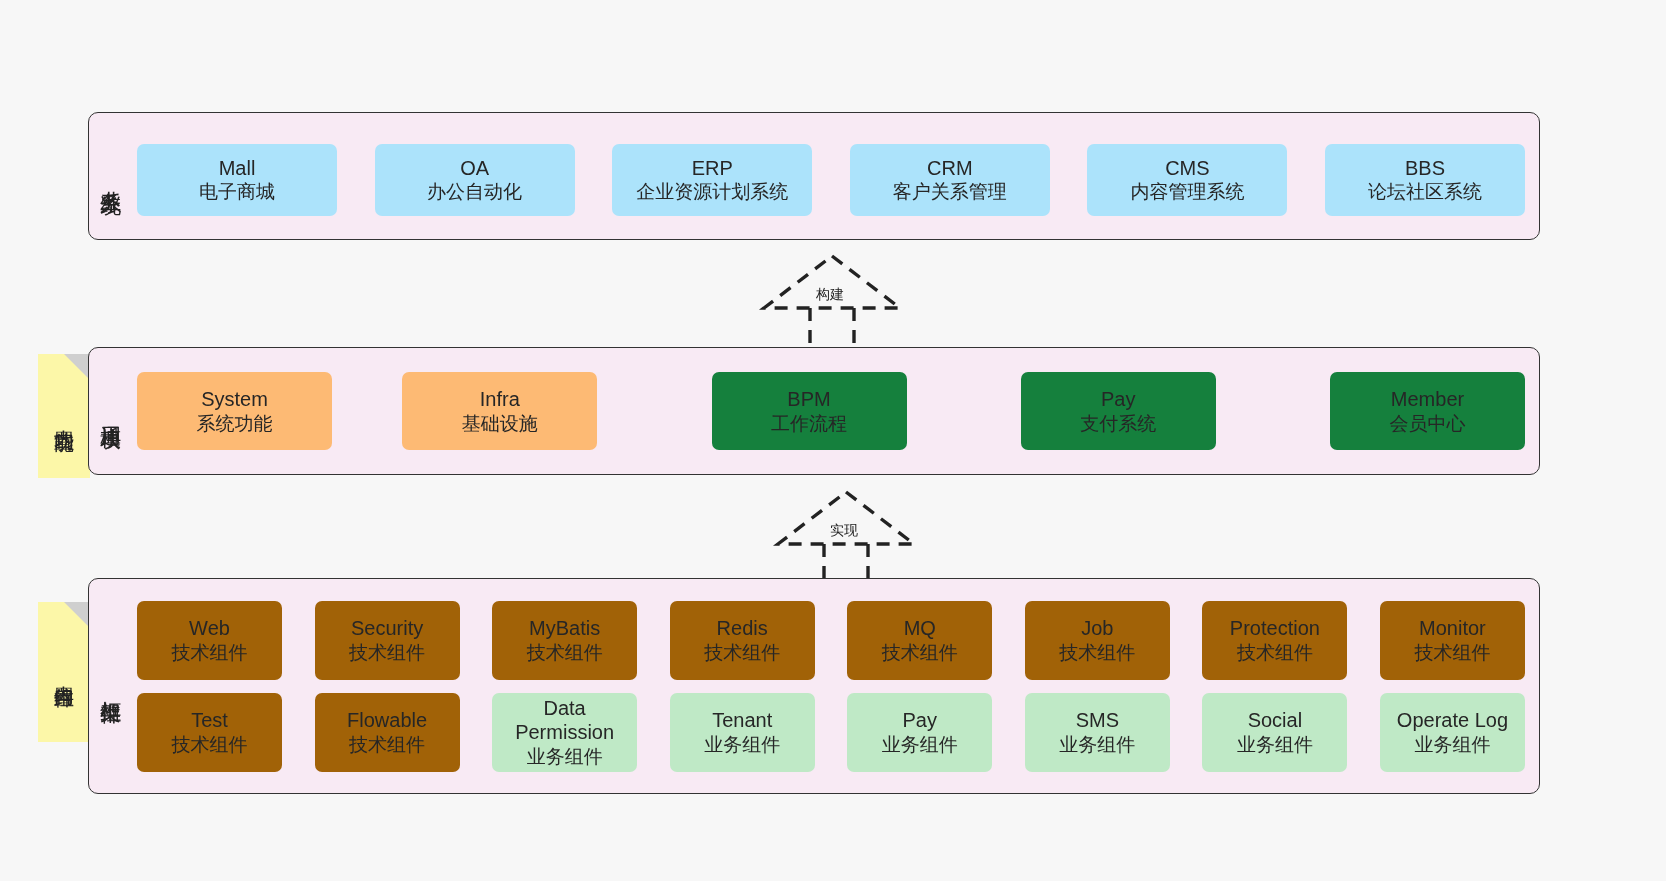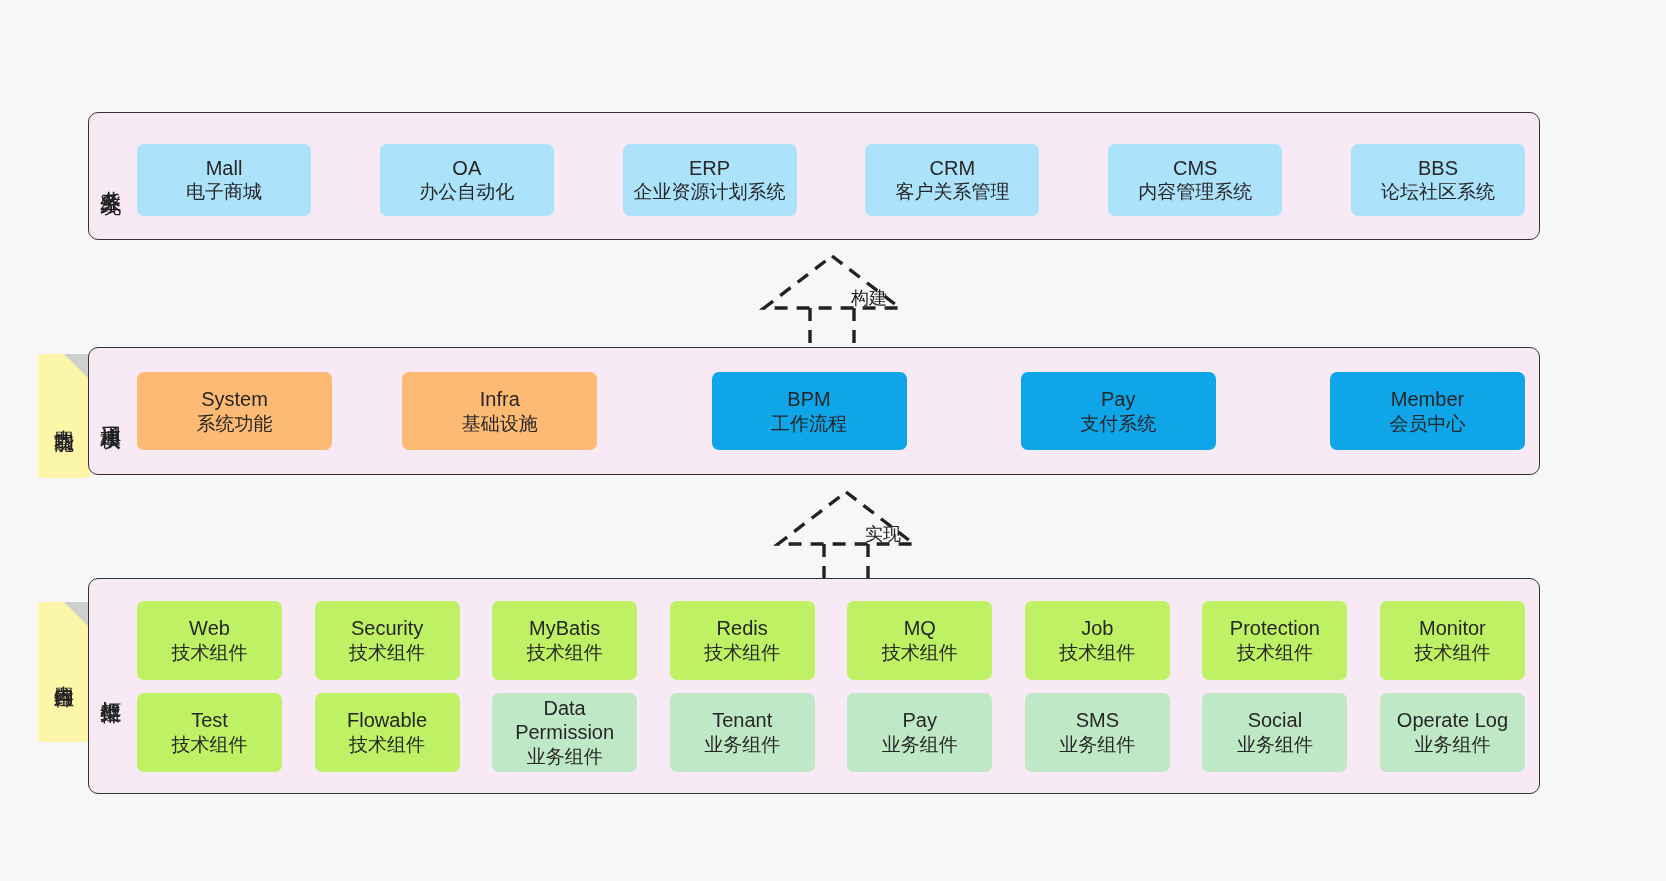--- a/index.html
+++ b/index.html
@@ -81,30 +81,30 @@
     color: #262626;
     box-sizing: border-box;
     padding: 4px 6px;
     line-height: 1.22;
   }
   .card .t1 { font-size: 20px; }
   .card .t2 { font-size: 19px; }
 
   .c-blue       { background: #ace3fb; }
   .c-red        { background: #fdba74; }
-  .c-pink       { background: #0ea5e9; margin-left: 44px; }
-  .c-green      { background: #bef264; }
+  .c-pink       { background: #15803d; margin-left: 44px; }
+  .c-green      { background: #a16207; }
   .c-greenlight { background: #bfe9c6; }
 
   
   #layer-business {
     left: 88px;  top: 112px;  width: 1452px; height: 128px;
   }
   #layer-business .card {
-    width: 174px; height: 72px; margin-top: 7px;
+    width: 200px; height: 72px; margin-top: 7px;
   }
 
   
   #layer-common {
     left: 88px;  top: 347px;  width: 1452px; height: 128px;
   }
   #layer-common .card {
     width: 195px; height: 78px;
   }
 
@@ -143,24 +143,23 @@
     border-color: transparent #cfcfcf transparent transparent;
   }
   #sticky-common    { left: 38px; top: 354px; width: 52px; height: 124px; }
   #sticky-framework { left: 38px; top: 602px; width: 52px; height: 140px; }
 
   
   .gen-arrow { position: absolute; }
   .gen-arrow svg { display: block; overflow: visible; }
   .gen-label {
     position: absolute;
-    font-size: 18px;
+    font-size: 14px;
     color: #222;
     white-space: nowrap;
-    margin-left: 35px;
   }
   #arrow-build  { left: 752px; top: 252px;  width: 160px; height: 92px; }
   #arrow-impl   { left: 766px; top: 488px;  width: 160px; height: 92px; }
   #arrow-build .gen-label { left: 64px;  top: 34px; }
   #arrow-impl  .gen-label { left: 64px;  top: 34px; }
 </style>
 </head>
 <body>
 
 <div class="canvas">

